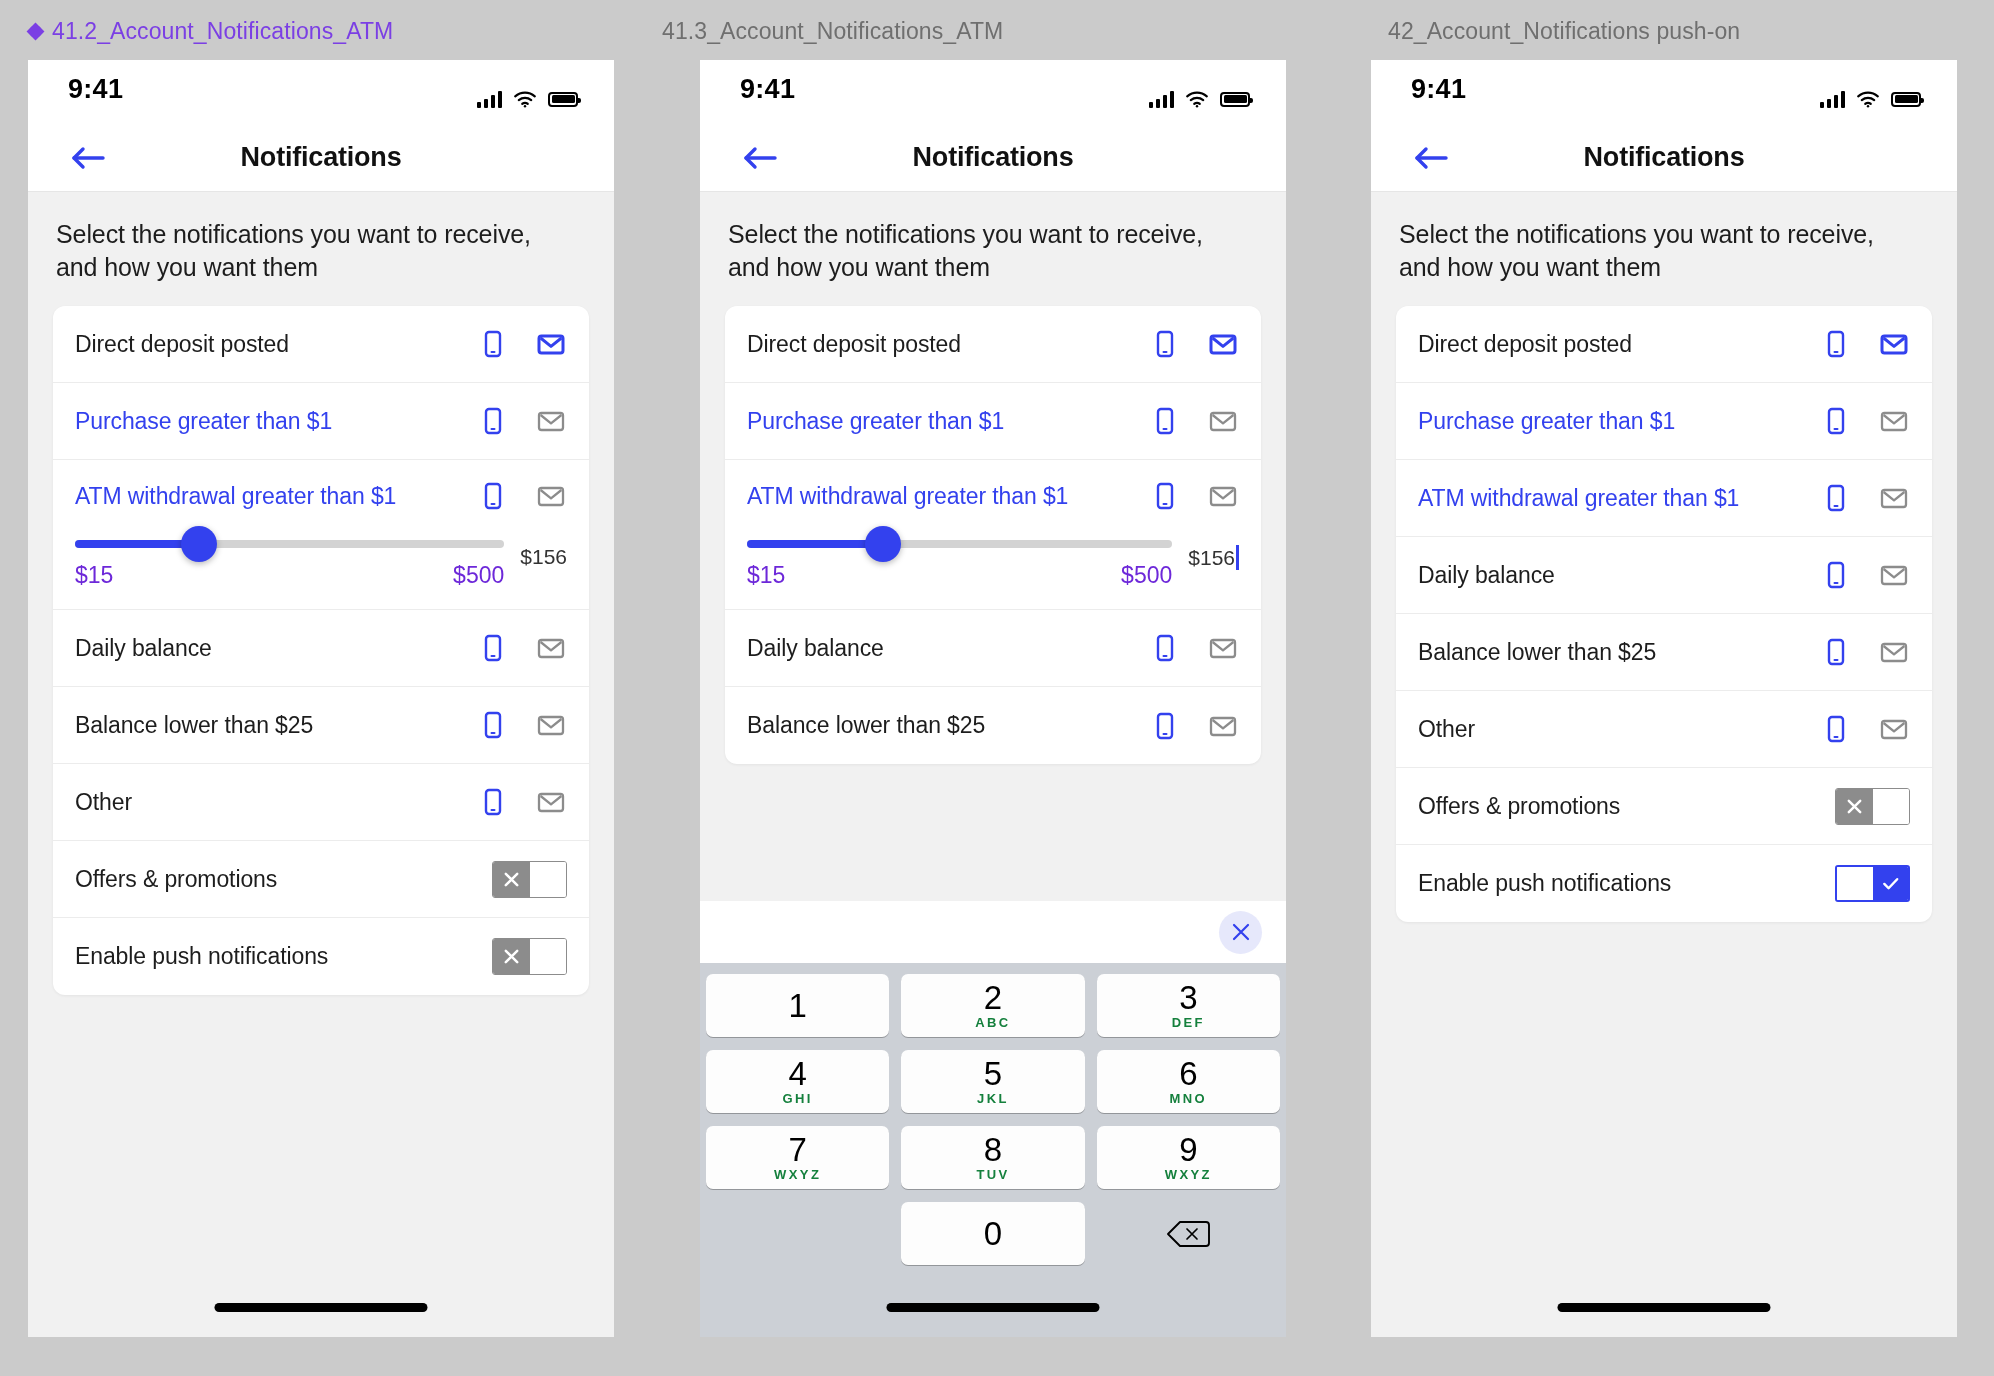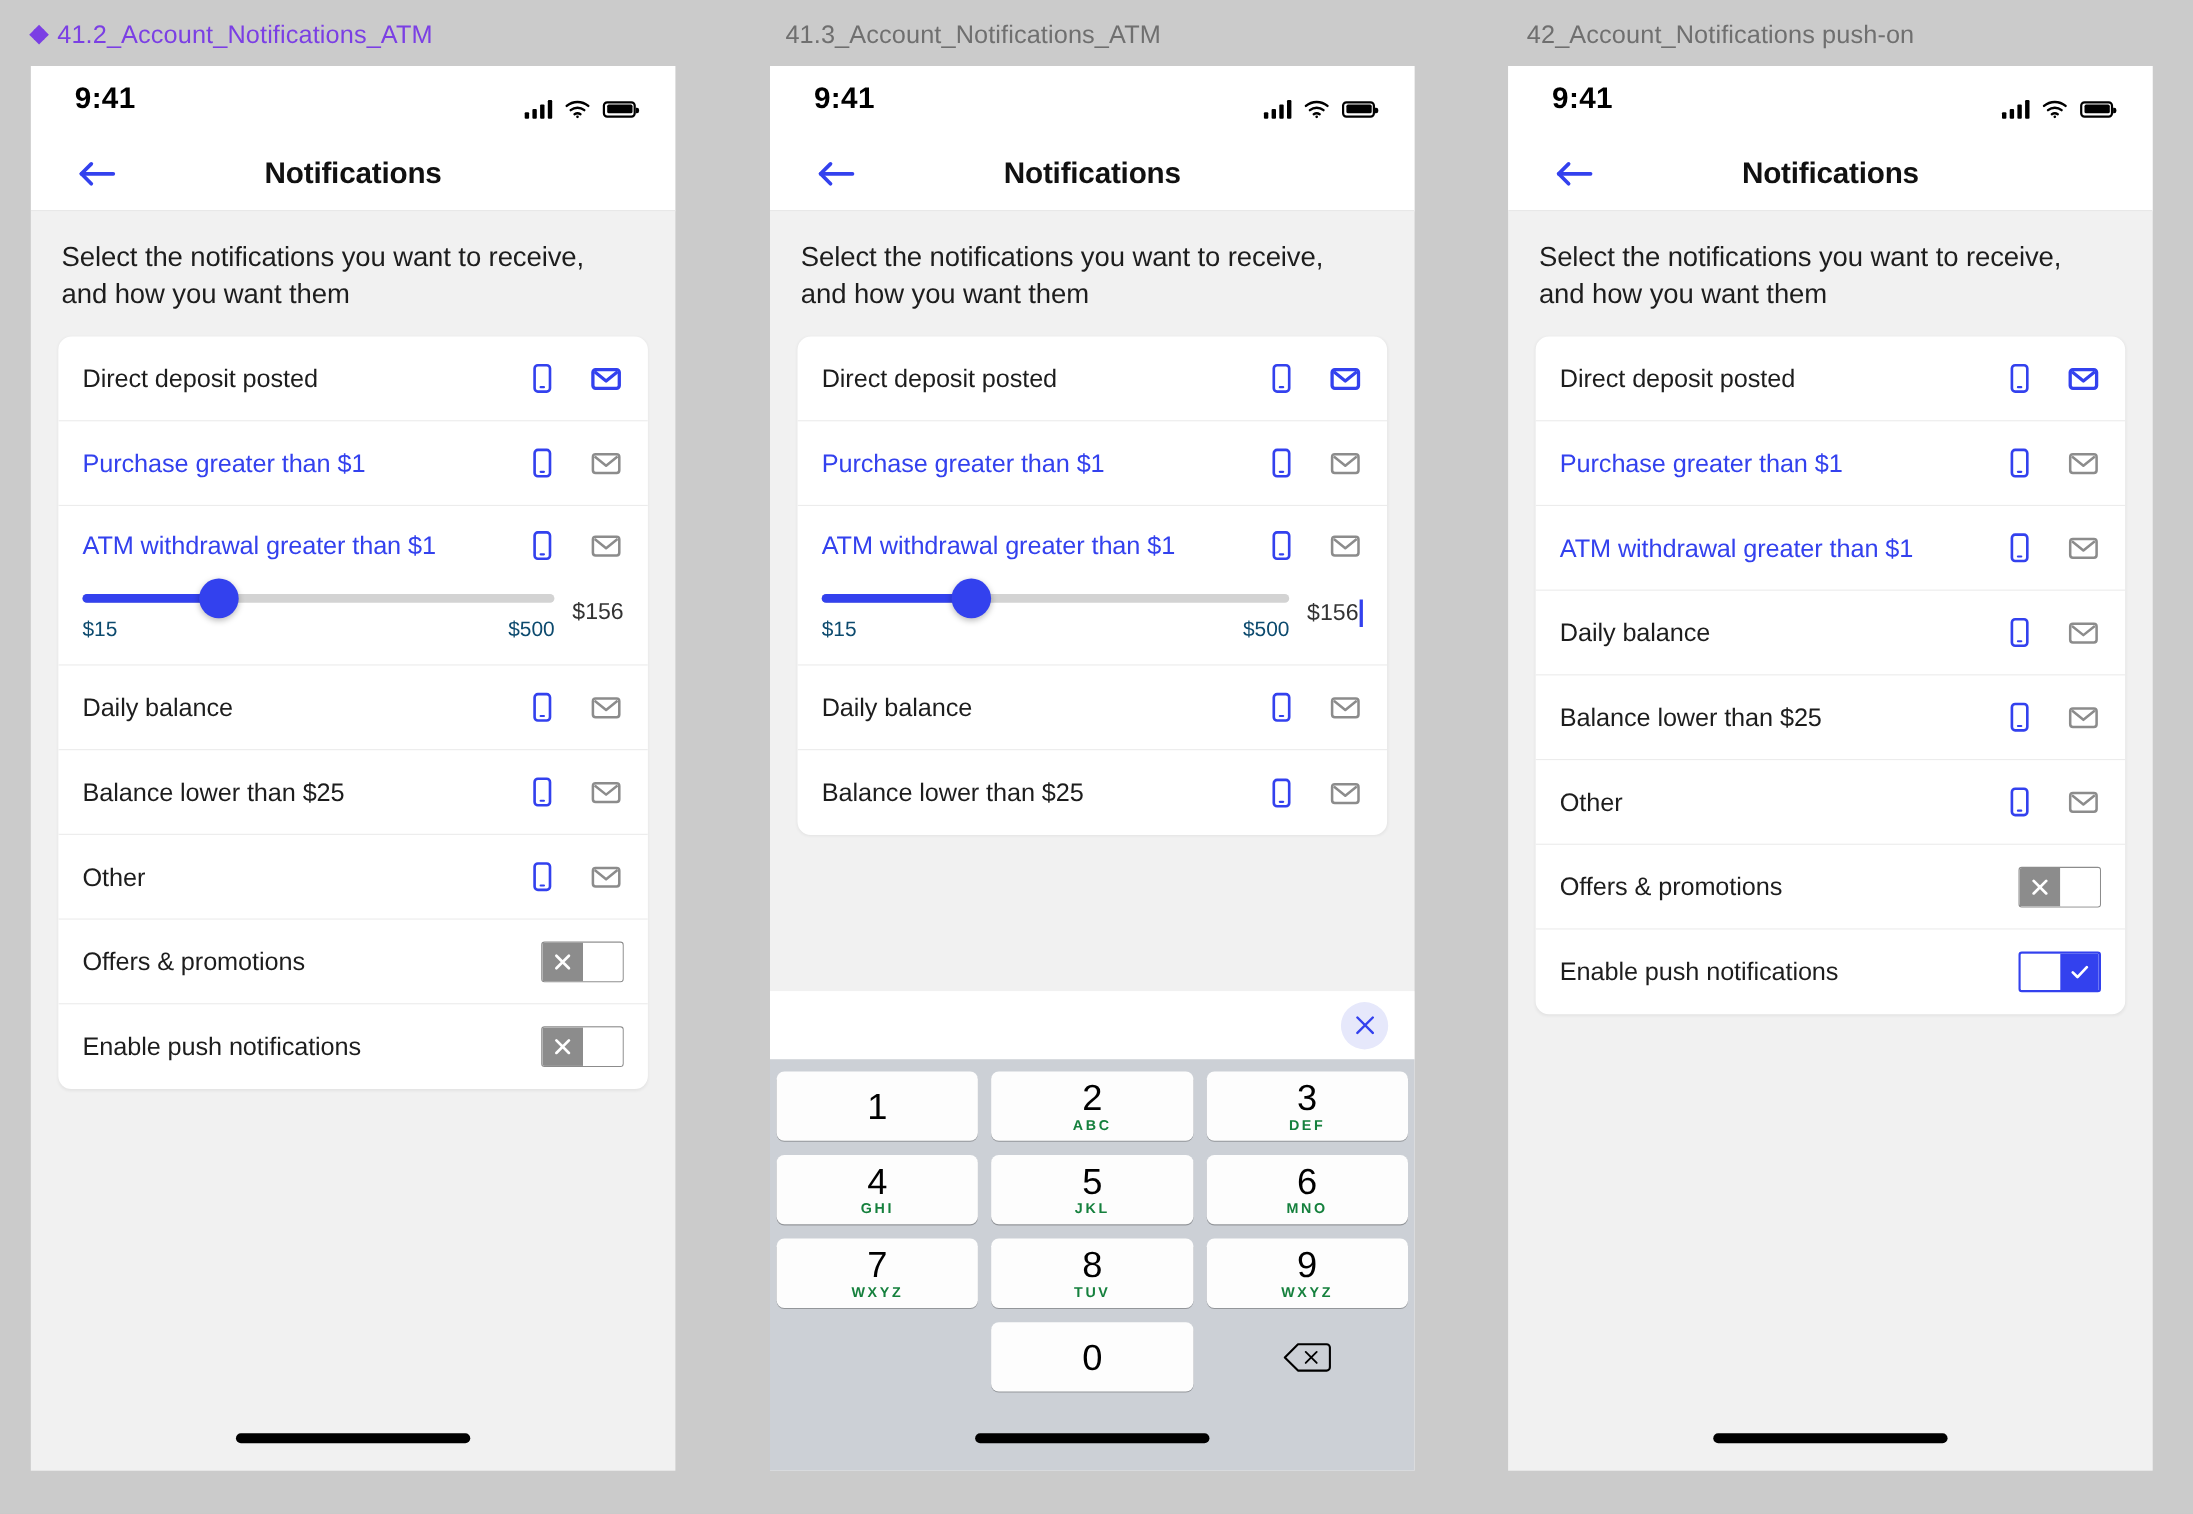--- a/index.html
+++ b/index.html
@@ -122,21 +122,21 @@
   .track{
     position:relative;height:8px;border-radius:4px;background:#d3d3d3;
   }
   .track .fill{position:absolute;left:0;top:0;bottom:0;background:#3341ee;border-radius:4px;}
   .thumb{
     position:absolute;top:50%;width:36px;height:36px;border-radius:50%;
     background:#3341ee;transform:translate(-50%,-50%);
     box-shadow:0 2px 6px rgba(0,0,0,.28);
     cursor:pointer;
   }
-  .minmax{display:flex;justify-content:space-between;font-size:19px;color:#0c4a6e;margin-top:14px;}
+  .minmax{display:flex;justify-content:space-between;font-size:23px;color:#6d28d9;margin-top:14px;}
   .slider-value{
     font-size:21px;color:#333;padding-top:13px;white-space:nowrap;
     display:flex;align-items:center;
   }
   .caret{
     display:inline-block;width:3px;height:25px;background:#3341ee;margin-left:1px;
   }
 
   
   .toggle{
@@ -370,21 +370,21 @@
                 <path d="M4 4l12 12M16 4L4 16"></path>
               </svg>
             </div>
            <div class="seg-off"></div>
          </div>
       </div>
       </div>
       <div class="home-ind"></div>
 
     </div>
-    <div class="frame-title " style="left:714px;top:18px">
+    <div class="frame-title " style="left:662px;top:18px">
 
       <span>41.3_Account_Notifications_ATM</span>
     </div>
     <div class="phone" style="left:700px;top:60px">
       <div class="phone-top">
         <div class="statusbar">
           <span class="clock">9:41</span>
           <span class="status-icons">
             <span class="signal">
               <b></b>

